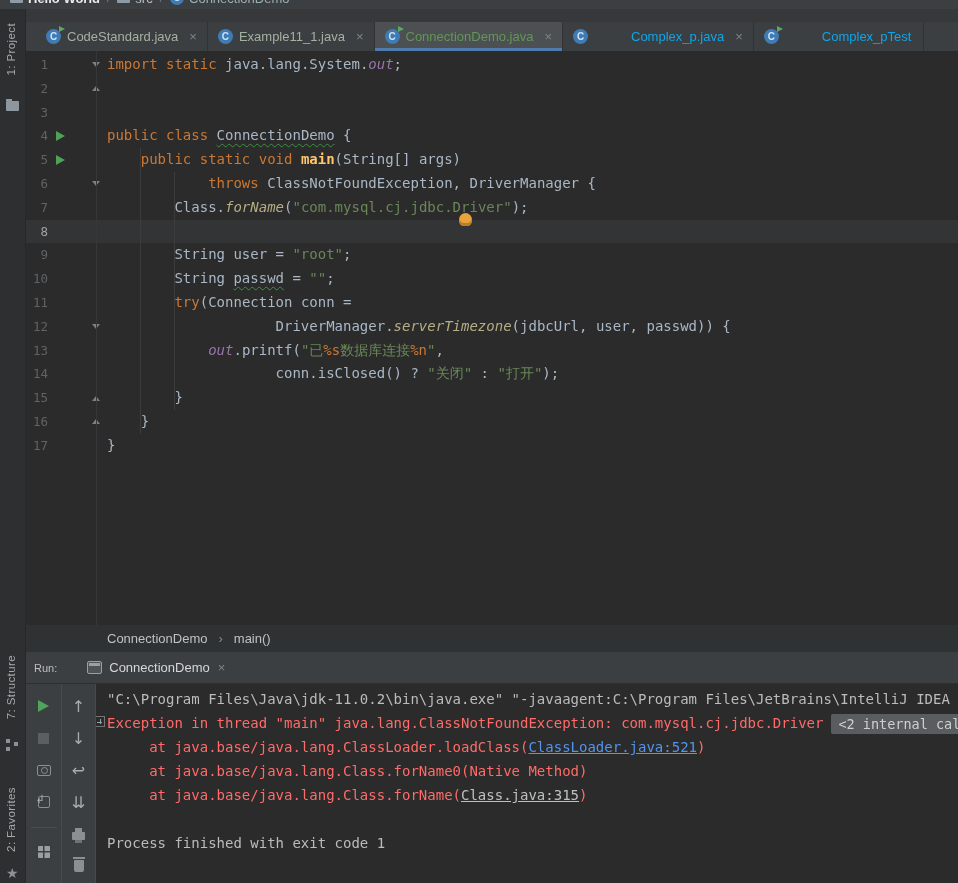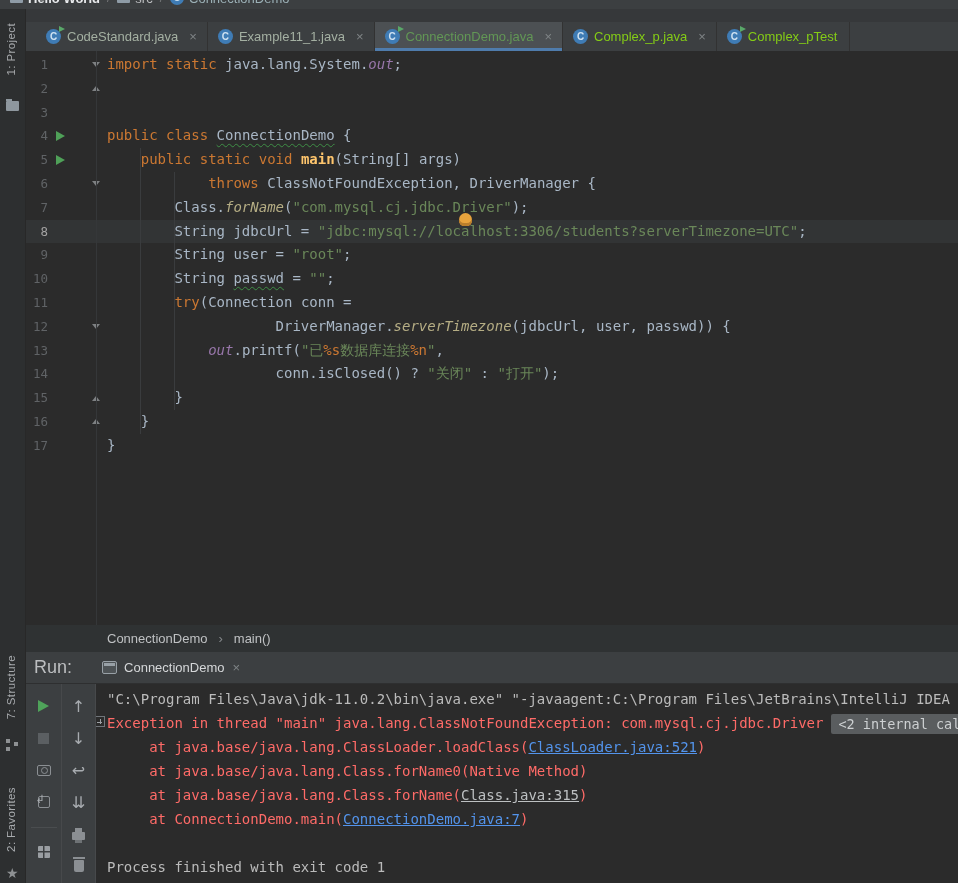--- a/index.html
+++ b/index.html
@@ -37,21 +37,21 @@
   
   .tabbar{grid-column:2;grid-row:2;background:#3C3F41;display:flex;flex-direction:column;overflow:hidden;}
   .tabtopgap{height:13px;background:#36383A;}
   .tabrow{height:29px;display:flex;padding-left:10px;overflow:hidden;}
   .etab{display:flex;align-items:center;padding:0 10px;font-size:13px;color:#AFB1B3;position:relative;
         border-right:1px solid #323232;white-space:nowrap;cursor:default;}
   .etab.active{background:#4C5053;}
   .etab.active::after{content:"";position:absolute;left:0;right:0;bottom:0;height:3px;background:#4F7CAC;}
   .etab .lbl{margin-right:2px;}
   .etab.tint-sage .lbl{color:#A4B0A2;}
-  .etab.tint-gray .lbl{color:#84cc16;}
+  .etab.tint-gray .lbl{color:#0ea5e9;margin-left:37px;}
   .etab.active .lbl{color:#629755;}
   .cicon{width:15px;height:15px;border-radius:50%;background:#3F7CB5;color:#CFE2F2;font-size:10px;font-weight:bold;
          display:flex;align-items:center;justify-content:center;margin-right:6px;position:relative;flex:none;}
   .runmark{position:absolute;top:-3px;right:-4px;width:0;height:0;
            border-left:6px solid #59A869;border-top:3px solid transparent;border-bottom:3px solid transparent;}
   .tclose{margin-left:9px;color:#7F8486;font-size:13px;line-height:13px;}
 
   
   .editor{grid-column:2;grid-row:3;background:#2B2B2B;position:relative;overflow:hidden;
           font-family:"DejaVu Sans Mono","Liberation Mono",monospace;}
@@ -80,21 +80,21 @@
   .bulb{position:absolute;left:433px;top:162px;width:13px;height:13px;border-radius:50% 50% 40% 40%;
         background:#E8A33D;box-shadow:inset 0 -3px 0 #B97E2C;}
 
   
   .crumbbar{grid-column:2;grid-row:4;background:#2F3233;display:flex;align-items:center;
             padding-left:81px;font-size:13px;color:#BFC1C3;}
   .crumb-sep{color:#84878A;margin:0 11px;font-size:13px;}
 
   
   .runheader{grid-column:2;grid-row:5;background:#3C3F41;display:flex;align-items:center;border-bottom:1px solid #2E2F30;}
-  .runlabel{color:#BCBEC0;font-size:18px;margin-left:8px;}
+  .runlabel{color:#BCBEC0;font-size:11px;margin-left:8px;}
   .runtab{display:flex;align-items:center;margin-left:22px;height:100%;padding:0 8px;color:#D5D7D9;font-size:13px;}
   .consoleicon{width:15px;height:13px;border:1px solid #98A0A6;border-radius:2px;background:#4E5356;position:relative;margin-right:7px;}
   .consoleicon::before{content:"";position:absolute;top:1px;left:1px;right:1px;height:3px;background:#98A0A6;}
   .runtab .tclose{margin-left:8px;}
 
   
   .runbody{grid-column:2;grid-row:6;display:flex;background:#2B2B2B;overflow:hidden;}
   .tcol{background:#3C3F41;display:flex;flex-direction:column;align-items:center;padding-top:11px;flex:none;}
   .tcol1{width:36px;border-right:1px solid #47494B;}
   .tcol2{width:34px;border-right:1px solid #47494B;}
@@ -197,21 +197,21 @@
       <div class="gutterline"></div>
       <div class="iguide" style="left:114px;top:97px;height:286px;"></div>
       <div class="iguide" style="left:148px;top:121px;height:238px;"></div>
     <div class="eline"><span class="lnum">1</span><span class="runcol"></span><span class="foldcol"><span class="fold-down"></span></span><span class="codetext"><span class="sg-k">import</span><span class="sg-p"> </span><span class="sg-k">static</span><span class="sg-p"> java.lang.System.</span><span class="sg-sf">out</span><span class="sg-p">;</span></span></div>
         <div class="eline"><span class="lnum">2</span><span class="runcol"></span><span class="foldcol"><span class="fold-up"></span></span></div>
         <div class="eline"><span class="lnum">3</span><span class="runcol"></span><span class="foldcol"></span><span class="codetext"></span></div>
         <div class="eline"><span class="lnum">4</span><span class="runcol"><span class="run-arrow"></span></span><span class="foldcol"></span><span class="codetext"><span class="sg-k">public class</span><span class="sg-p"> </span><span class="sg-w">ConnectionDemo</span><span class="sg-p"> {</span></span></div>
         <div class="eline"><span class="lnum">5</span><span class="runcol"><span class="run-arrow"></span></span><span class="foldcol"></span><span class="codetext"><span class="sg-p">    </span><span class="sg-k">public static void</span><span class="sg-p"> </span><span class="sg-d">main</span><span class="sg-p">(String[] args)</span></span></div>
         <div class="eline"><span class="lnum">6</span><span class="runcol"></span><span class="foldcol"><span class="fold-down"></span></span><span class="codetext"><span class="sg-p">            </span><span class="sg-k">throws</span><span class="sg-p"> ClassNotFoundException, DriverManager {</span></span></div>
         <div class="eline"><span class="lnum">7</span><span class="runcol"></span><span class="foldcol"></span><span class="codetext"><span class="sg-p">        Class.</span><span class="sg-sm">forName</span><span class="sg-p">(</span><span class="sg-s">"com.mysql.cj.jdbc.Driver"</span><span class="sg-p">);</span></span></div>
-        <div class="eline cur"><span class="lnum">8</span><span class="runcol"></span><span class="foldcol"></span><span class="codetext"><span class="sg-p">        String jdbcUrl = </span><span class="sg-s">"jdbc:mysql://localhost:3306/students?serverTimezone=UTC"</span><span class="sg-p">;</span></span></div>
+        <div class="eline cur"><span class="lnum">8</span><span class="runcol"></span><span class="foldcol"></span></div>
         <div class="eline"><span class="lnum">9</span><span class="runcol"></span><span class="foldcol"></span><span class="codetext"><span class="sg-p">        String user = </span><span class="sg-s">"root"</span><span class="sg-p">;</span></span></div>
         <div class="eline"><span class="lnum">10</span><span class="runcol"></span><span class="foldcol"></span><span class="codetext"><span class="sg-p">        String </span><span class="sg-w">passwd</span><span class="sg-p"> = </span><span class="sg-s">""</span><span class="sg-p">;</span></span></div>
         <div class="eline"><span class="lnum">11</span><span class="runcol"></span><span class="foldcol"></span><span class="codetext"><span class="sg-p">        </span><span class="sg-k">try</span><span class="sg-p">(Connection conn =</span></span></div>
         <div class="eline"><span class="lnum">12</span><span class="runcol"></span><span class="foldcol"><span class="fold-down"></span></span><span class="codetext"><span class="sg-p">                    DriverManager.</span><span class="sg-sm">serverTimezone</span><span class="sg-p">(jdbcUrl, user, passwd)) {</span></span></div>
         <div class="eline"><span class="lnum">13</span><span class="runcol"></span><span class="foldcol"></span><span class="codetext"><span class="sg-p">            </span><span class="sg-sf">out</span><span class="sg-p">.printf(</span><span class="sg-s">"已</span><span class="sg-f">%s</span><span class="sg-s">数据库连接</span><span class="sg-f">%n</span><span class="sg-s">"</span><span class="sg-p">,</span></span></div>
         <div class="eline"><span class="lnum">14</span><span class="runcol"></span><span class="foldcol"></span><span class="codetext"><span class="sg-p">                    conn.isClosed() ? </span><span class="sg-s">"关闭"</span><span class="sg-p"> : </span><span class="sg-s">"打开"</span><span class="sg-p">);</span></span></div>
         <div class="eline"><span class="lnum">15</span><span class="runcol"></span><span class="foldcol"><span class="fold-up"></span></span><span class="codetext"><span class="sg-p">        }</span></span></div>
         <div class="eline"><span class="lnum">16</span><span class="runcol"></span><span class="foldcol"><span class="fold-up"></span></span><span class="codetext"><span class="sg-p">    }</span></span></div>
         <div class="eline"><span class="lnum">17</span><span class="runcol"></span><span class="foldcol"></span><span class="codetext"><span class="sg-p">}</span></span></div>
       </div>
@@ -264,19 +264,18 @@
           <span class="i-trash"></span>
         </div>
       </div>
     <div class="console">
         <div class="cline"><span class="sg-cpl">"C:\Program Files\Java\jdk-11.0.2\bin\java.exe" "-javaagent:C:\Program Files\JetBrains\IntelliJ IDEA 2019.</span></div>
         <div class="cline"><span class="sg-err">Exception in thread "main" java.lang.ClassNotFoundException: com.mysql.cj.jdbc.Driver</span><span class="badge">&lt;2 internal calls&gt;</span></div>
         <div class="foldplus"></div>
         <div class="cline"><span class="sg-err">     at java.base/java.lang.ClassLoader.loadClass(</span><span class="sg-link">ClassLoader.java:521</span><span class="sg-err">)</span></div>
         <div class="cline"><span class="sg-err">     at java.base/java.lang.Class.forName0(Native Method)</span></div>
         <div class="cline"><span class="sg-err">     at java.base/java.lang.Class.forName(</span><span class="sg-vlink">Class.java:315</span><span class="sg-err">)</span></div>
-        <div class="cline"><span class="sg-err">     at ConnectionDemo.main(</span><span class="sg-link">ConnectionDemo.java:7</span><span class="sg-err">)</span></div>
         <div class="cline"></div>
         <div class="cline"><span class="sg-cpl">Process finished with exit code 1</span></div>
       </div>
   </div>
 
 </div>
 
 </body></html>

